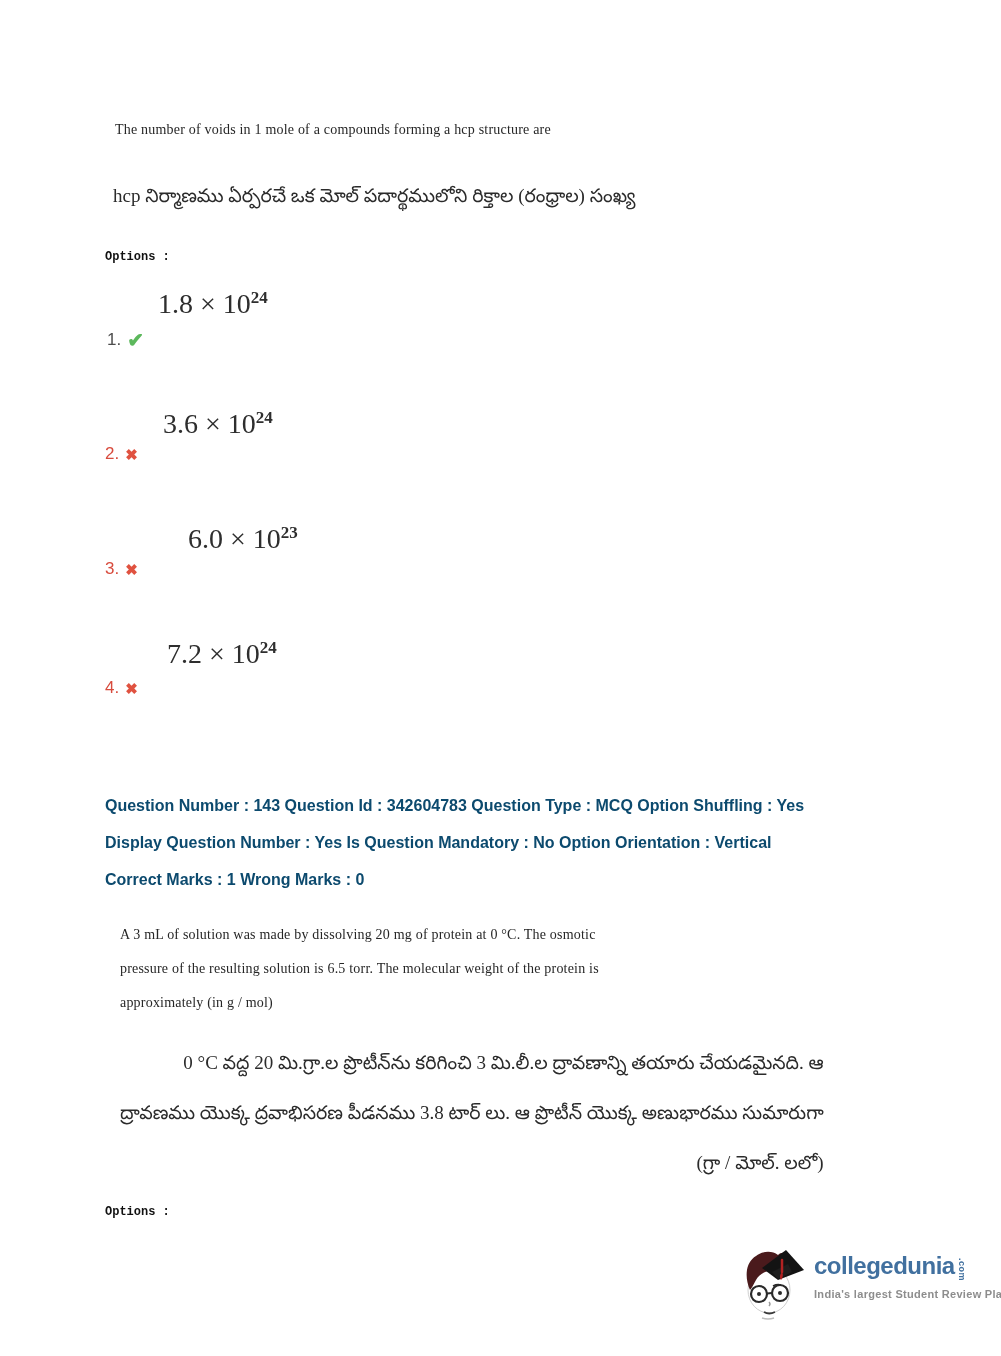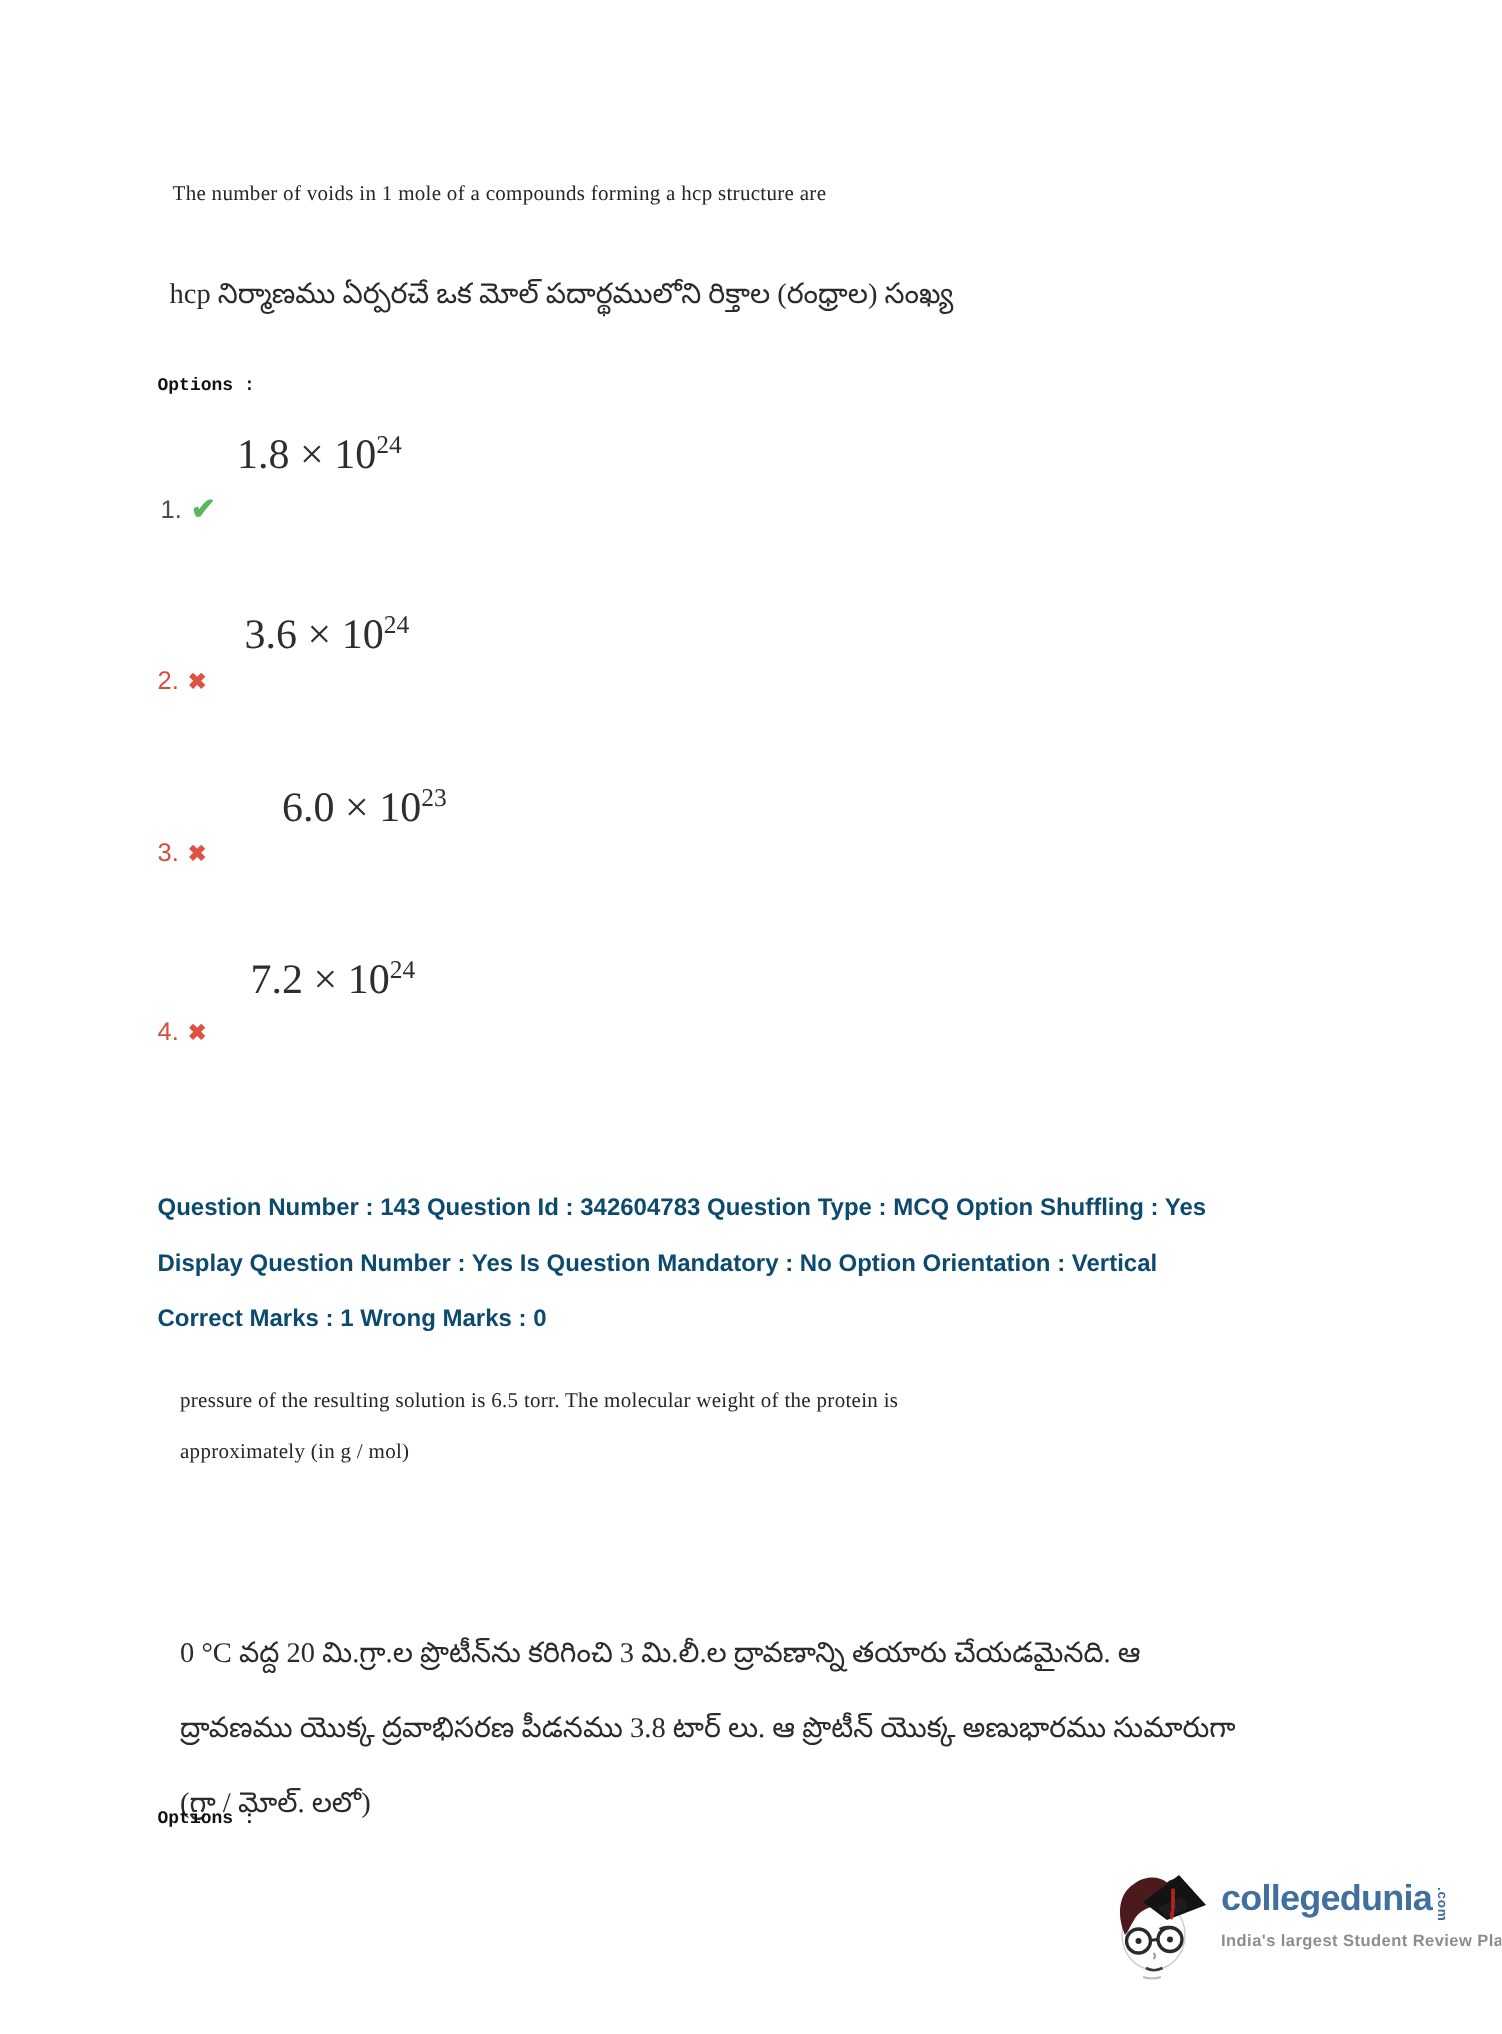--- a/index.html
+++ b/index.html
@@ -45,20 +45,21 @@
   .opt-value {
     font-family: "Liberation Serif", serif;
     font-size: 28px;
     color: #2e2e2e;
     white-space: nowrap;
   }
   .opt-value sup {
     font-size: 17px;
     vertical-align: 10px;
     line-height: 0;
+    font-weight: bold;
   }
 
   
   .opt-marker {
     font-family: "Liberation Sans", sans-serif;
     font-size: 17px;
     display: flex;
     align-items: center;
     gap: 6px;
   }
@@ -166,25 +167,26 @@
     <span class="status-icon-wrong">✖</span>
   </div>
 
   <div class="abs metadata" style="left:105px; top:787px;">
     <div>Question Number : 143 Question Id : 342604783 Question Type : MCQ Option Shuffling : Yes</div>
     <div>Display Question Number : Yes Is Question Mandatory : No Option Orientation : Vertical</div>
     <div>Correct Marks : 1 Wrong Marks : 0</div>
   </div>
 
   <div class="abs q-serif q-en-lines" style="left:120px; top:918px;">
+    <div>A 3 mL of solution was made by dissolving 20 mg of protein at 0 °C. The osmotic</div>
     <div>pressure of the resulting solution is 6.5 torr. The molecular weight of the protein is</div>
     <div>approximately (in g / mol)</div>
   </div>
 
-  <div class="abs q-telugu q-te-lines" style="left:120px; top:1078px;">
+  <div class="abs q-telugu q-te-lines" style="left:120px; top:1038px;text-align:right;">
     <div>0 °C వద్ద 20 మి.గ్రా.ల ప్రొటీన్‌ను కరిగించి 3 మి.లీ.ల ద్రావణాన్ని తయారు చేయడమైనది. ఆ</div>
     <div>ద్రావణము యొక్క ద్రవాభిసరణ పీడనము 3.8 టార్ లు. ఆ ప్రొటీన్ యొక్క అణుభారము సుమారుగా</div>
     <div>(గ్రా / మోల్. లలో)</div>
   </div>
 
   <div class="abs options-label" style="left:105px; top:1205px;">Options :</div>
 
   <div class="abs brand" style="left:742px; top:1246px;">
     <span>
       <svg width="64" height="74" viewBox="0 0 64 74" xmlns="http://www.w3.org/2000/svg">

